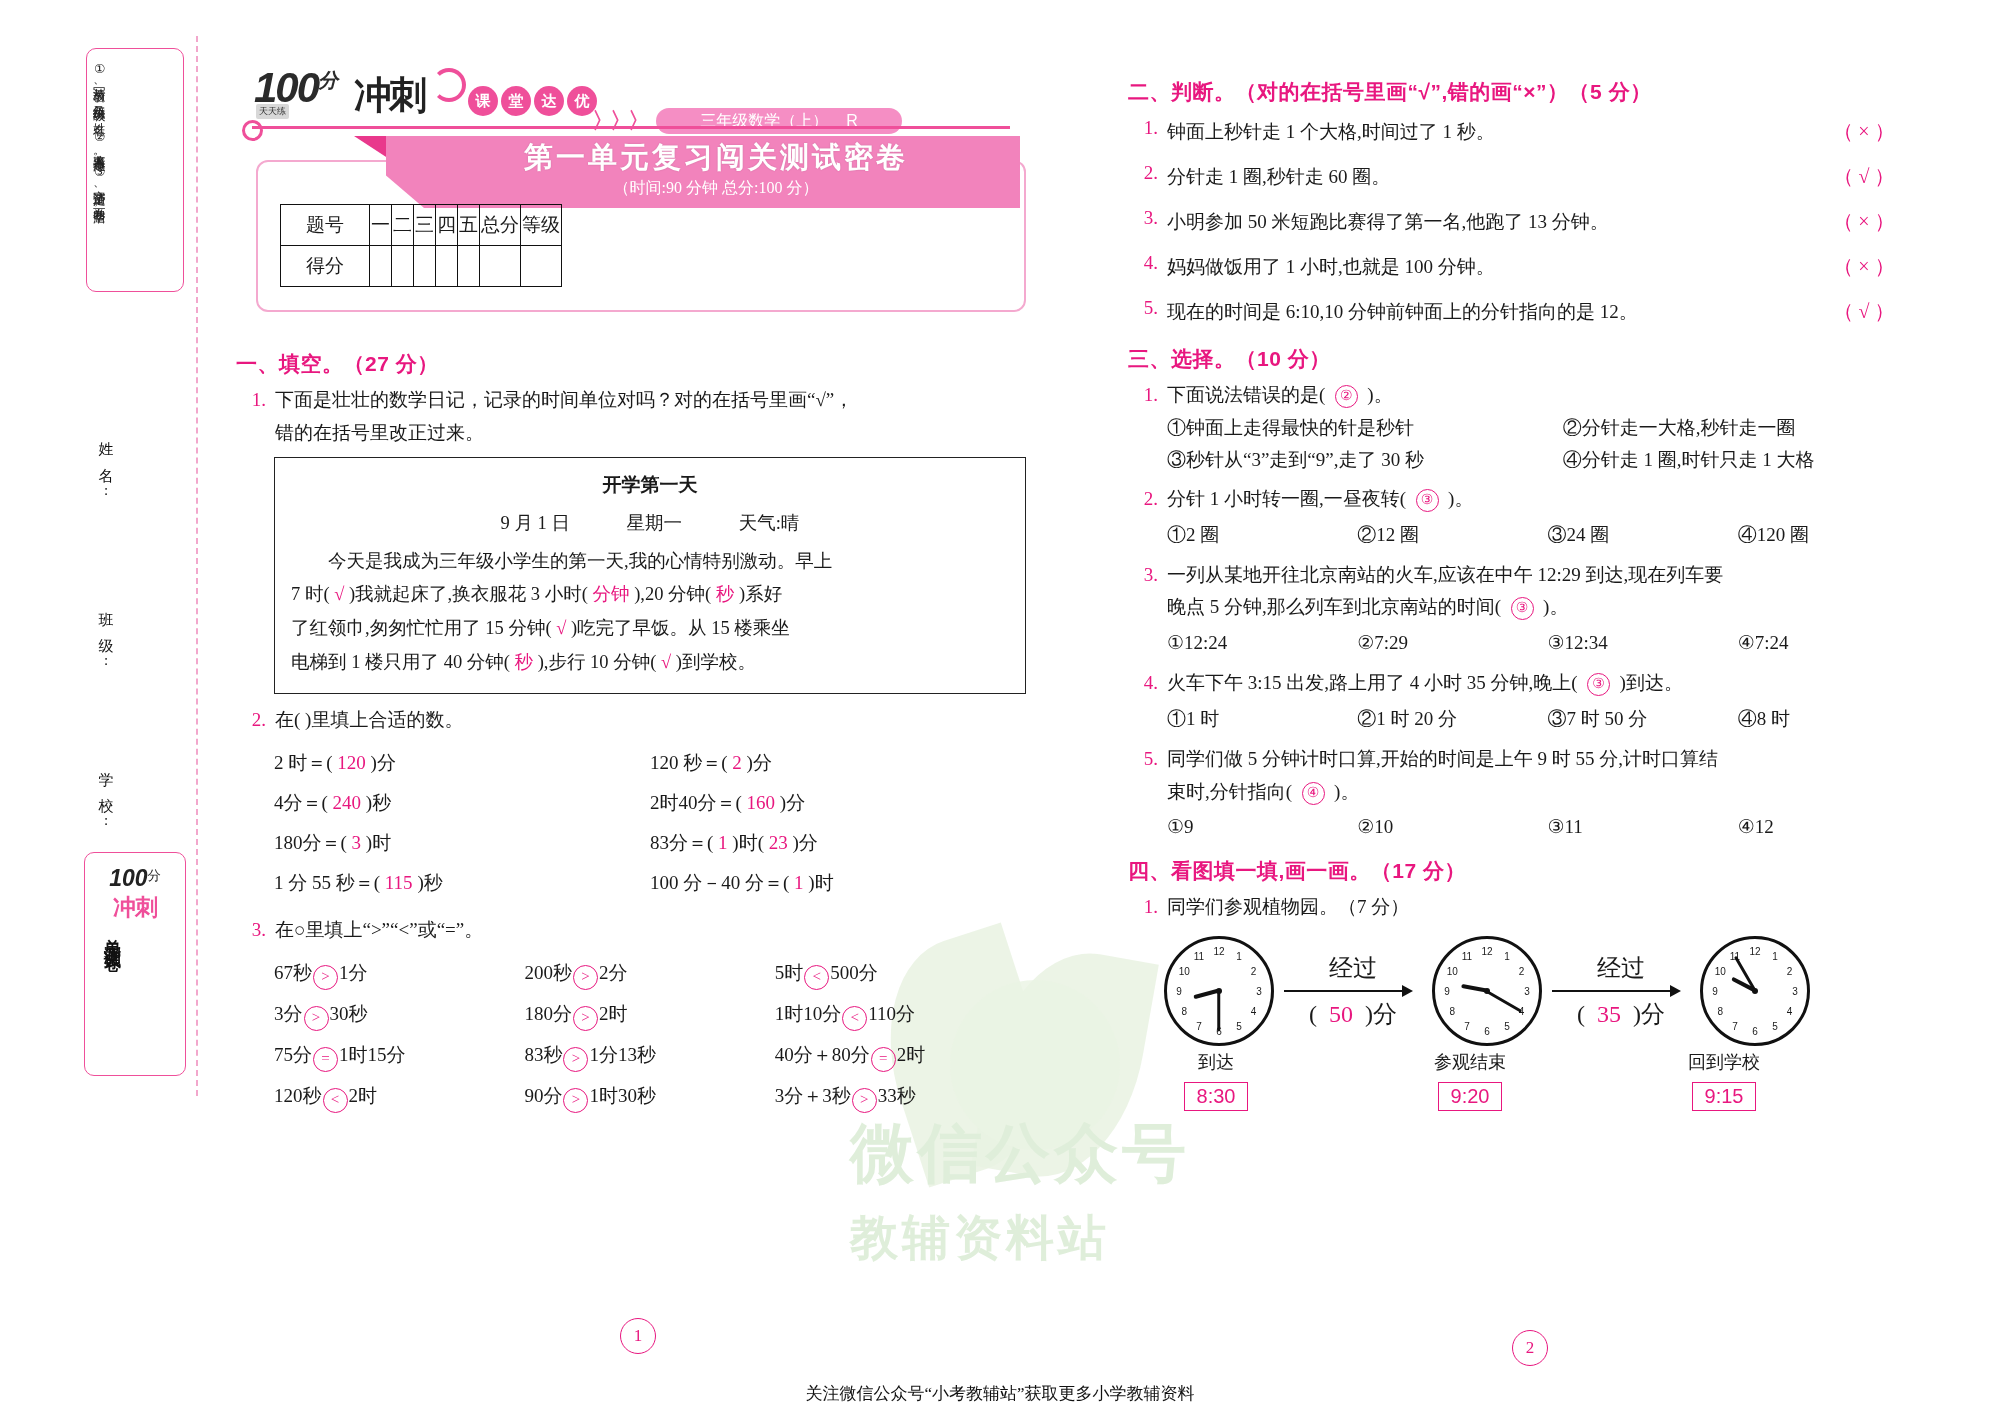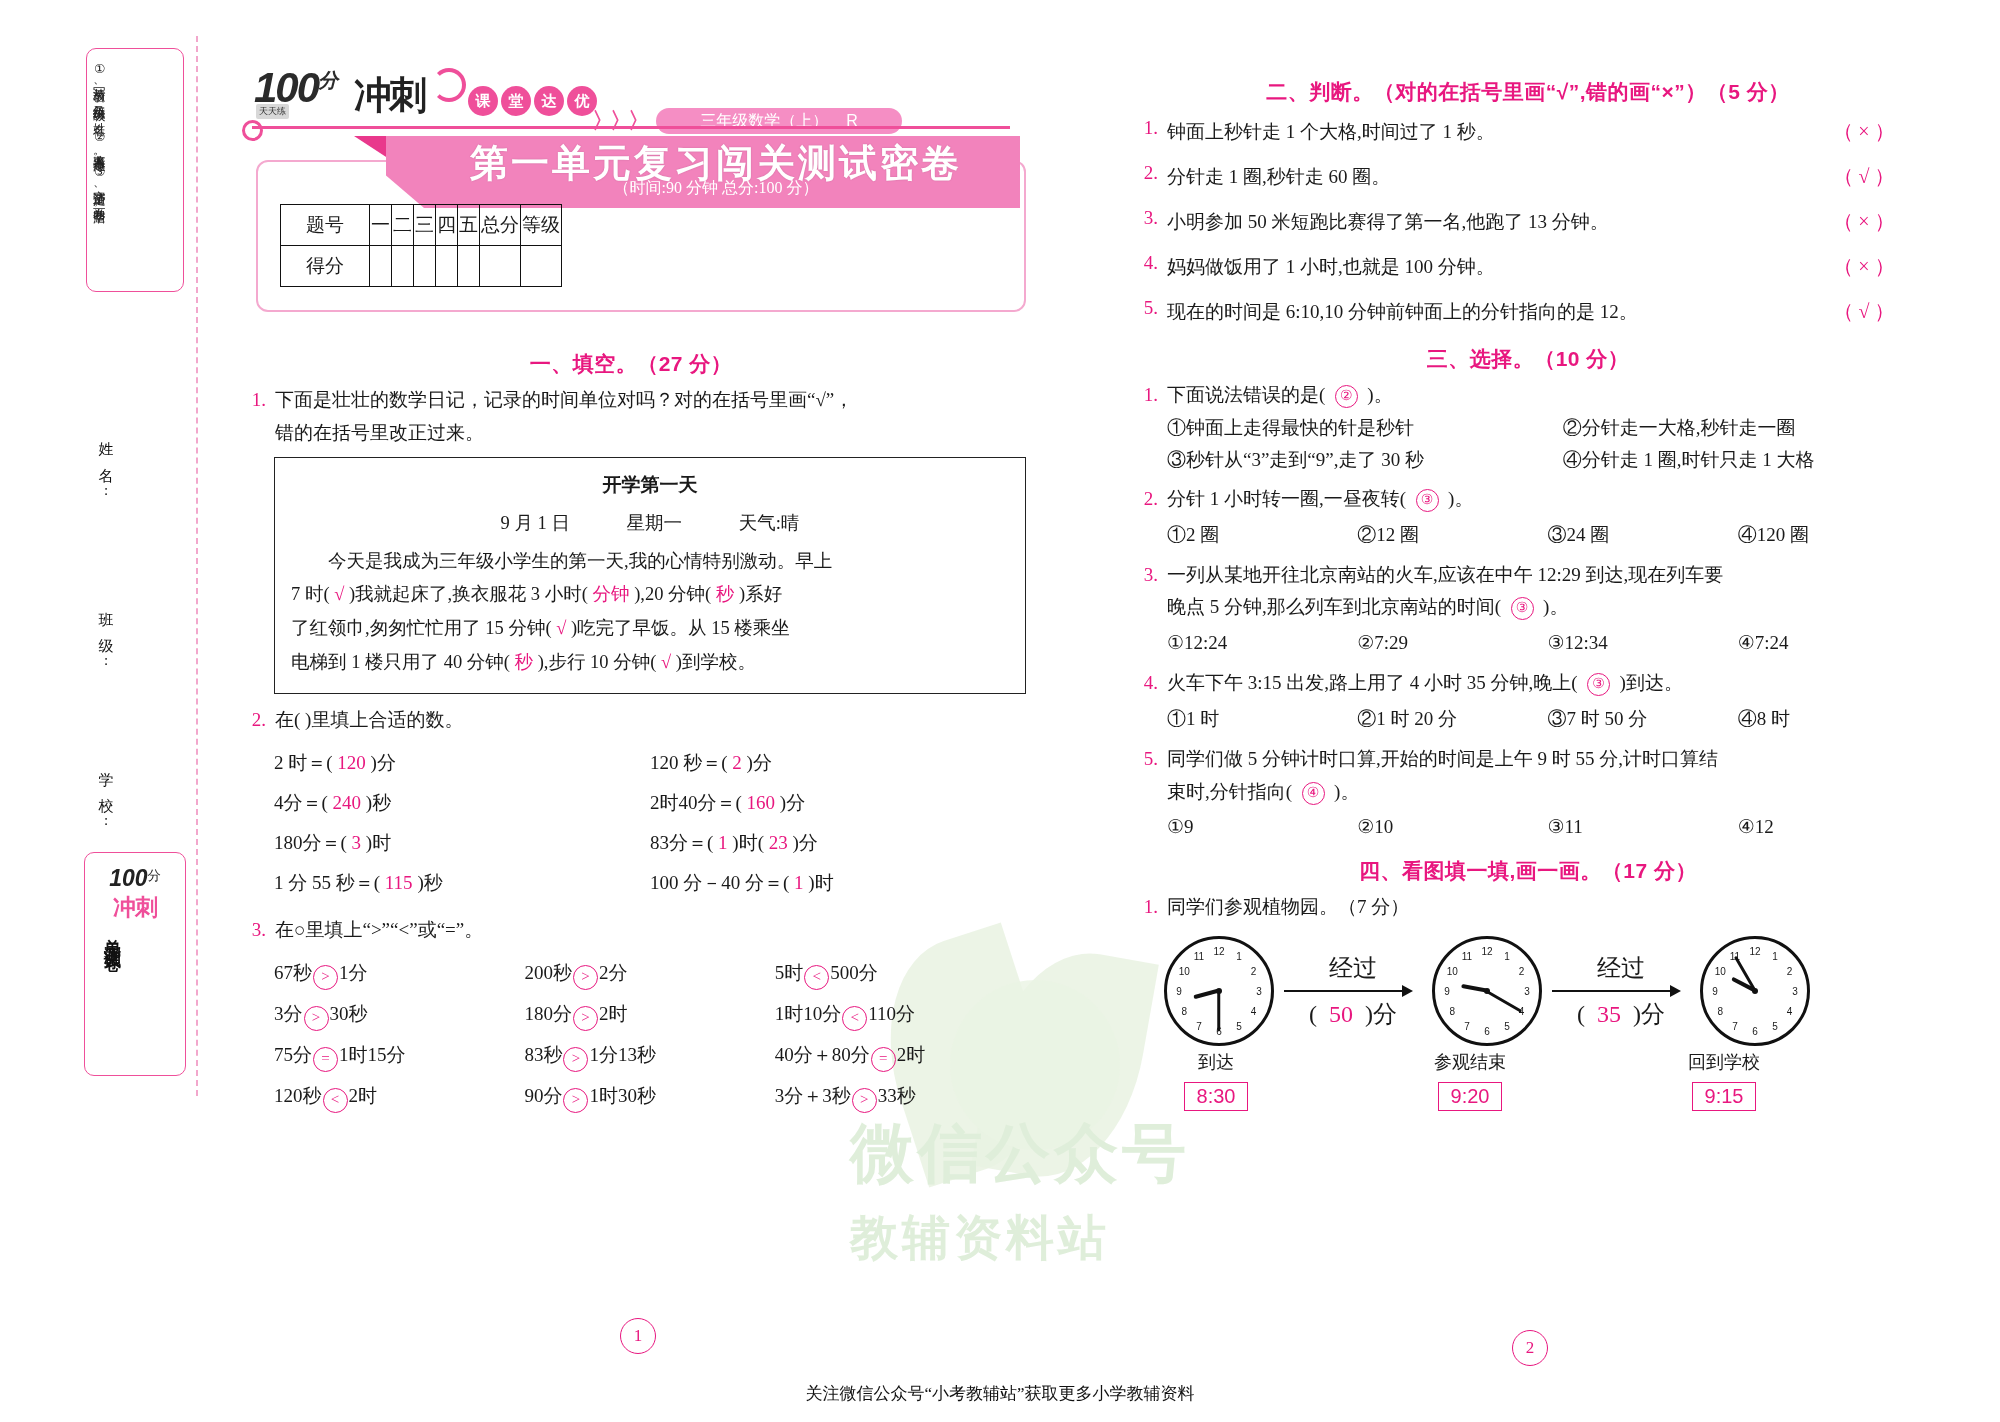--- a/index.html
+++ b/index.html
@@ -77,33 +77,33 @@
     background:#f58ec4;color:#fff;font-size:16px;display:flex;align-items:center;justify-content:center;
     gap:18px;padding:0 18px;font-family:"Liberation Sans","DejaVu Sans",sans-serif;}
 
   
   .titlewrap{position:relative;margin-top:6px;}
   .tri{position:absolute;left:118px;top:0;width:0;height:0;
       border-left:52px solid transparent;border-top:34px solid #e9388c;}
   .band{position:absolute;left:150px;top:0;right:6px;height:72px;background:#f283bc;
         clip-path:polygon(0 0,100% 0,100% 100%,6% 100%,0 55%);}
   .band-t{position:absolute;left:170px;top:2px;right:0;text-align:center;color:#fff;
-        font-size:38px;font-weight:bold;letter-spacing:3px;
+        font-size:29px;font-weight:bold;letter-spacing:3px;
         font-family:"Liberation Sans","DejaVu Sans",sans-serif;
         text-shadow:0 0 2px rgba(0,0,0,.15);}
   .band-s{position:absolute;left:170px;top:42px;right:0;text-align:center;color:#ffffff;font-size:16px;}
   .frame{position:absolute;left:20px;top:24px;right:0;height:148px;border:2.5px solid #f4a9cf;
          border-radius:12px;background:#fff;}
   .stable{position:absolute;left:44px;top:68px;right:24px;border-collapse:collapse;}
   .stable td{border:1.6px solid #111;height:38px;text-align:center;font-size:19px;}
   .stable td.h{width:86px;}
 
   
   .sec{color:#e8177f;font-weight:bold;font-size:21px;margin:0 0 6px 0;
-       font-family:"Liberation Sans","DejaVu Sans",sans-serif;letter-spacing:.5px;text-align:center;}
+       font-family:"Liberation Sans","DejaVu Sans",sans-serif;letter-spacing:.5px;}
 
   .q{display:flex;margin:0 0 6px 0;font-size:19px;line-height:1.72;}
   .qn{color:#e8177f;width:30px;flex:none;text-align:right;padding-right:9px;}
   .qb{flex:1;}
   .ans{color:#e8177f;}
   .ansb{color:#e8177f;font-weight:bold;}
   .circ-num{display:inline-block;width:21px;height:21px;line-height:19px;border:1.4px solid #e8177f;
      border-radius:50%;color:#e8177f;text-align:center;font-size:14px;vertical-align:1px;}
 
   

